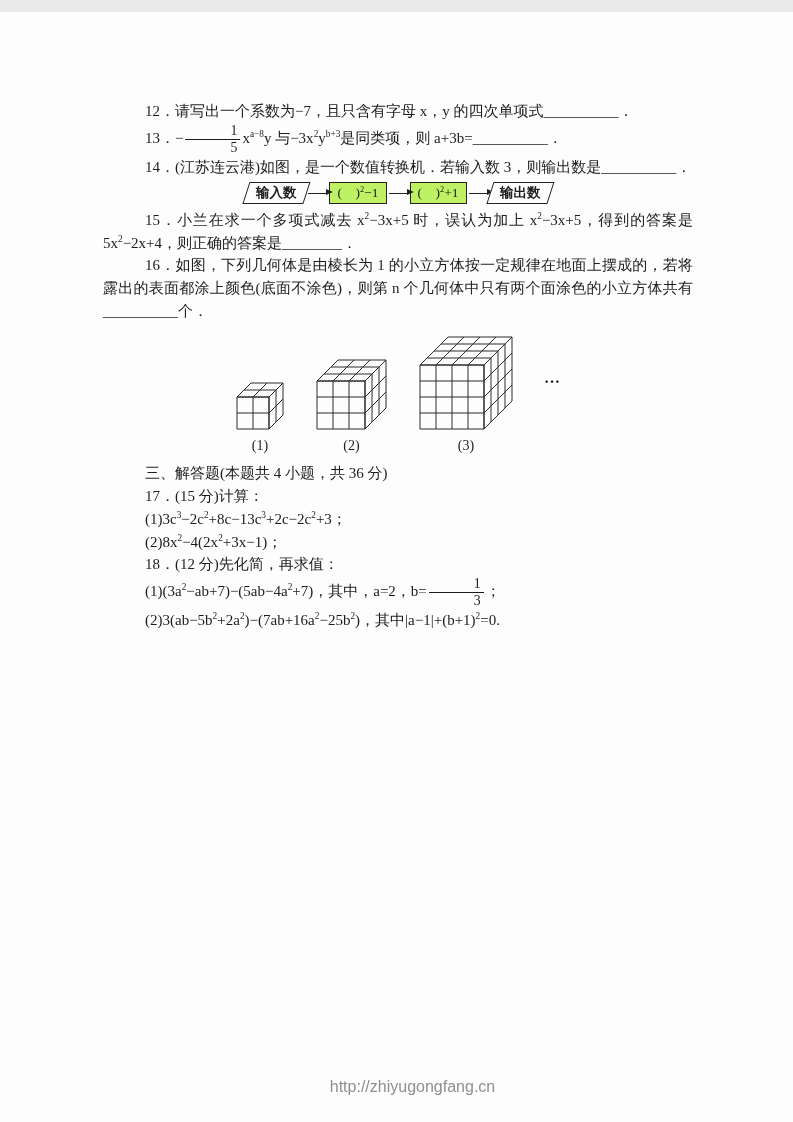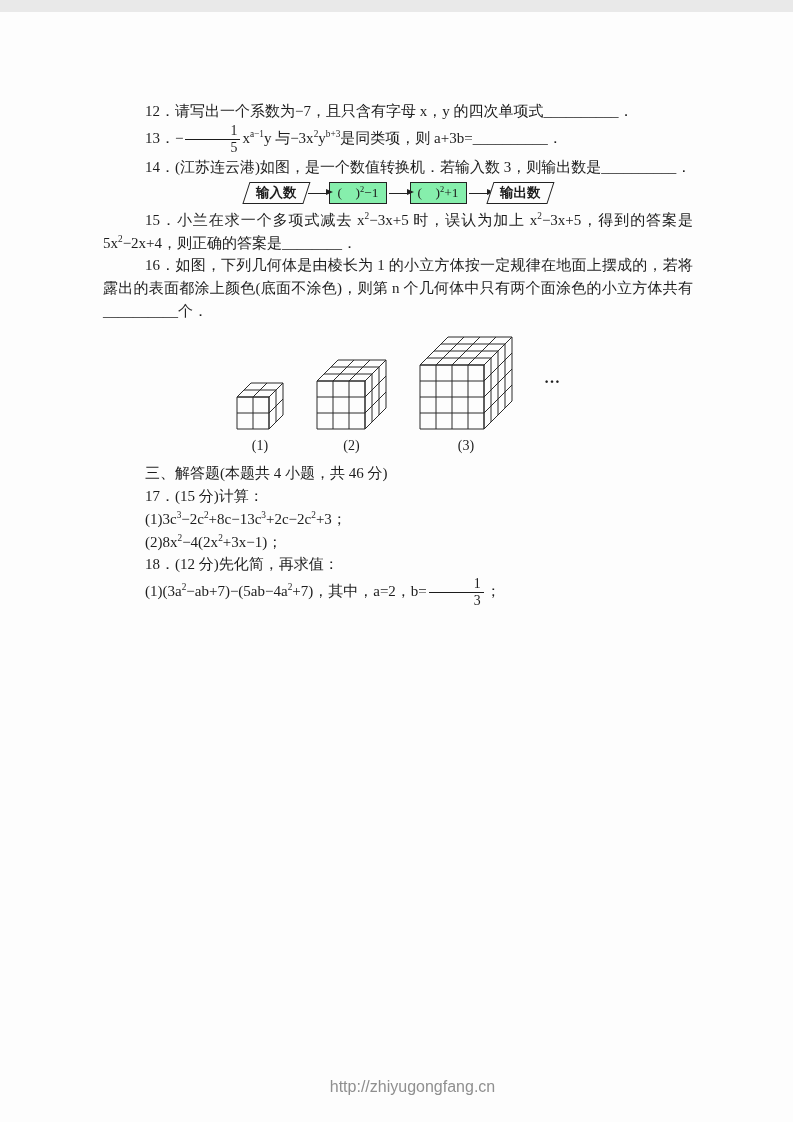--- a/index.html
+++ b/index.html
@@ -26,21 +26,21 @@
   .flow{
     display:flex;align-items:center;justify-content:center;
     margin:4px 0 5px;font-size:13.5px;line-height:1.3;
   }
   .fpara{
     display:inline-block;border:1.3px solid #222;padding:1px 9px;
     transform:skewX(-18deg);background:#fdfdfd;
   }
   .fpara .fpara-in{display:inline-block;transform:skewX(18deg);font-weight:700;}
   .fbox{
-    display:inline-block;border:1.3px solid #222;padding:1px 7px;background:#86efac;
+    display:inline-block;border:1.3px solid #222;padding:1px 7px;background:#bef264;
   }
   .farrow{
     display:inline-block;width:18px;height:0;border-top:1.4px solid #222;
     position:relative;margin:0 3px 0 2px;
   }
   .farrow::after{
     content:"";position:absolute;right:-7px;top:-4.2px;
     border-left:7px solid #222;border-top:3.5px solid transparent;border-bottom:3.5px solid transparent;
   }
 
@@ -68,21 +68,21 @@
 </head>
 <body>
 
 <div class="sheet">
   <div class="content">
 
     <p class="q">12．请写出一个系数为−7，且只含有字母 x，y 的四次单项式__________．</p>
     <p class="q mt-s">13．−<span class="frac">
           <span class="fn">1</span>
           <span class="fd">5</span>
-        </span>x<sup>a−1</sup>y 与−3x<sup>2</sup>y<sup>b+3</sup>是同类项，则 a+3b=__________．</p>
+        </span>x<sup>a−8</sup>y 与−3x<sup>2</sup>y<sup>b+3</sup>是同类项，则 a+3b=__________．</p>
     <p class="q">14．(江苏连云港)如图，是一个数值转换机．若输入数 3，则输出数是__________．</p>
 
     <div class="flow">
       <span class="fpara"><span class="fpara-in">输入数</span></span>
       <span class="farrow"></span>
       <span class="fbox">(　)<sup>2</sup>−1</span>
       <span class="farrow"></span>
       <span class="fbox">(　)<sup>2</sup>+1</span>
       <span class="farrow"></span>
       <span class="fpara"><span class="fpara-in">输出数</span></span>
@@ -106,30 +106,31 @@
       </figure>
       <figure class="cube">
         <span class="cube-svg"><svg width="96" height="96" viewBox="0 0 96 96">
               <path d="M2 30L2 94M2 30L66 30M2 30L66 30M2 30L30 2M66 30L66 94M66 30L94 2M18 30L18 94M2 46L66 46M9 23L73 23M18 30L46 2M73 23L73 87M66 46L94 18M34 30L34 94M2 62L66 62M16 16L80 16M34 30L62 2M80 16L80 80M66 62L94 34M50 30L50 94M2 78L66 78M23 9L87 9M50 30L78 2M87 9L87 73M66 78L94 50M66 30L66 94M2 94L66 94M30 2L94 2M66 30L94 2M94 2L94 66M66 94L94 66" fill="none" stroke="#2b2b2b" stroke-width="1"></path>
             </svg></span>
         <figcaption>(3)</figcaption>
       </figure>
       <span class="dots">…</span>
     </div>
 
-    <p class="q sec">三、解答题(本题共 4 小题，共 46 分)</p>
+    <p class="q sec">三、解答题(本题共 4 小题，共 36 分)</p>
 
     <p class="q">17．(15 分)计算：</p>
     <p class="q">(1)3c<sup>3</sup>−2c<sup>2</sup>+8c−13c<sup>3</sup>+2c−2c<sup>2</sup>+3；</p>
     <p class="q">(2)8x<sup>2</sup>−4(2x<sup>2</sup>+3x−1)；</p>
 
     <p class="q mt-m">18．(12 分)先化简，再求值：</p>
     <p class="q mt-s">(1)(3a<sup>2</sup>−ab+7)−(5ab−4a<sup>2</sup>+7)，其中，a=2，b=<span class="frac">
           <span class="fn">1</span>
           <span class="fd">3</span>
         </span>；</p>
+    <p class="q mt-s">(2)3(ab−5b<sup>2</sup>+2a<sup>2</sup>)−(7ab+16a<sup>2</sup>−25b<sup>2</sup>)，其中|a−1|+(b+1)<sup>2</sup>=0.</p>
 
 
 
   </div>
 
   <div class="footer">http://zhiyugongfang.cn</div>
 </div>
 
 </body></html>

